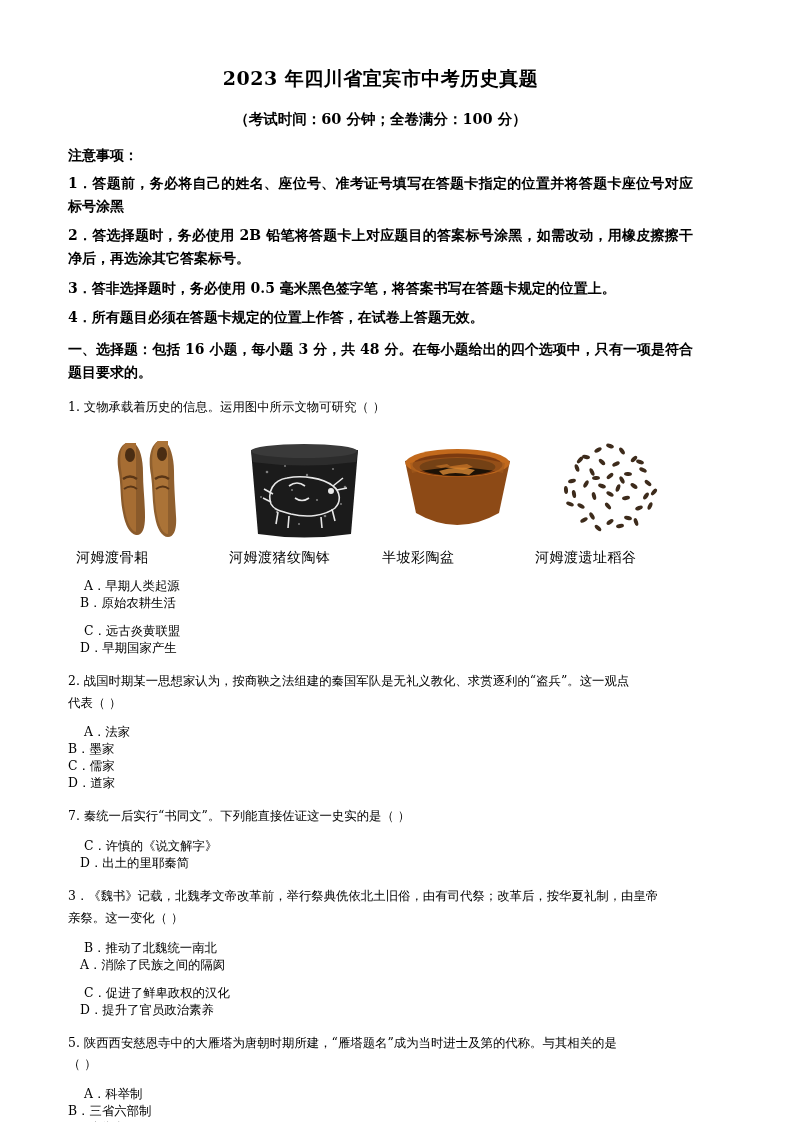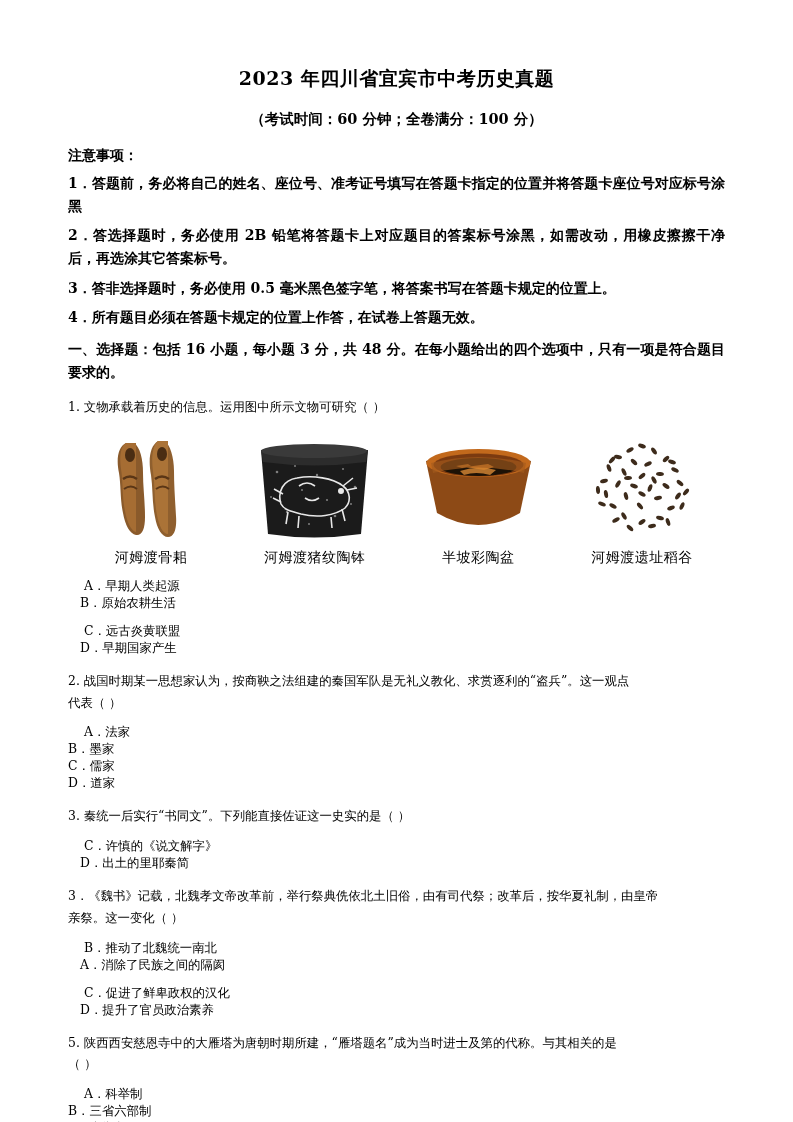--- a/index.html
+++ b/index.html
@@ -11,21 +11,21 @@
     width: 793px;
     height: 1122px;
     font-family: "DejaVu Serif", "Liberation Serif", serif;
     color: #000000;
     position: relative;
   }
   .page {
     box-sizing: border-box;
     width: 793px;
     height: 1090px;
-    padding: 48px 68px 0 68px;
+    padding: 48px 100px 0 68px;
     border-radius: 11px;
   }
   .doc-title {
     text-align: center;
     font-size: 19px;
     font-weight: bold;
     letter-spacing: 0.5px;
     margin: 18px 0 0 0;
   }
   .doc-subtitle {
@@ -80,21 +80,20 @@
   
   .artifacts {
     display: flex;
     justify-content: space-between;
     align-items: flex-end;
     margin: 14px 0 0 0;
     padding: 0 8px 0 8px;
   }
   .artifact {
     width: 150px;
-    text-align: center;
   }
   .artifact .frame {
     height: 110px;
     display: flex;
     align-items: flex-end;
     justify-content: center;
   }
   .artifact .cap {
     font-size: 14px;
     margin-top: 7px;
@@ -257,21 +256,21 @@
 
   <div class="q-stem">2. 战国时期某一思想家认为，按商鞅之法组建的秦国军队是无礼义教化、求赏逐利的“盗兵”。这一观点</div>
   <div class="q-stem-cont">代表（        ）</div>
   <div class="opts four-col">
     <div class="opt">A．法家</div>
     <div class="opt">B．墨家</div>
     <div class="opt">C．儒家</div>
     <div class="opt">D．道家</div>
   </div>
 
-  <div class="q-stem">3. 秦统一后实行“书同文”。下列能直接佐证这一史实的是（        ）</div>
+  <div class="q-stem">7. 秦统一后实行“书同文”。下列能直接佐证这一史实的是（        ）</div>
   <div class="opts two-col">
     <div class="opt">C．许慎的《说文解字》</div>
     <div class="opt">D．出土的里耶秦简</div>
   </div>
 
   <div class="q-stem">3．《魏书》记载，北魏孝文帝改革前，举行祭典侁依北土旧俗，由有司代祭；改革后，按华夏礼制，由皇帝</div>
   <div class="q-stem-cont">亲祭。这一变化（        ）</div>
   <div class="opts two-col">
     <div class="opt">B．推动了北魏统一南北</div>
     <div class="opt">A．消除了民族之间的隔阂</div>

